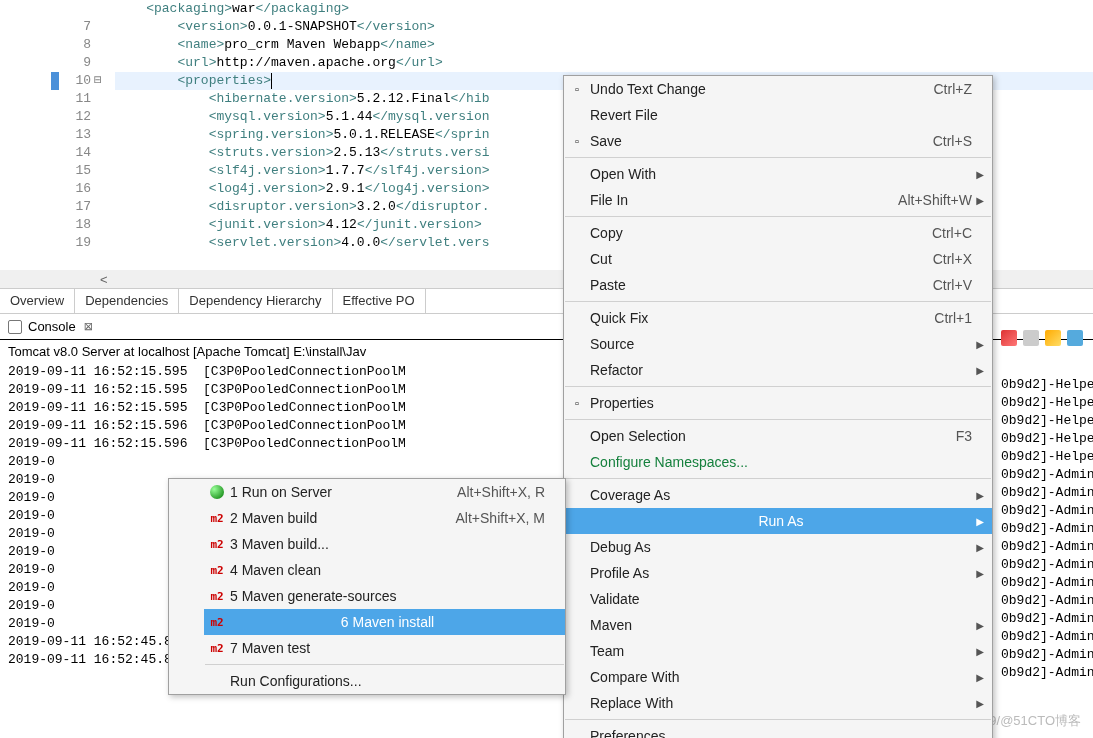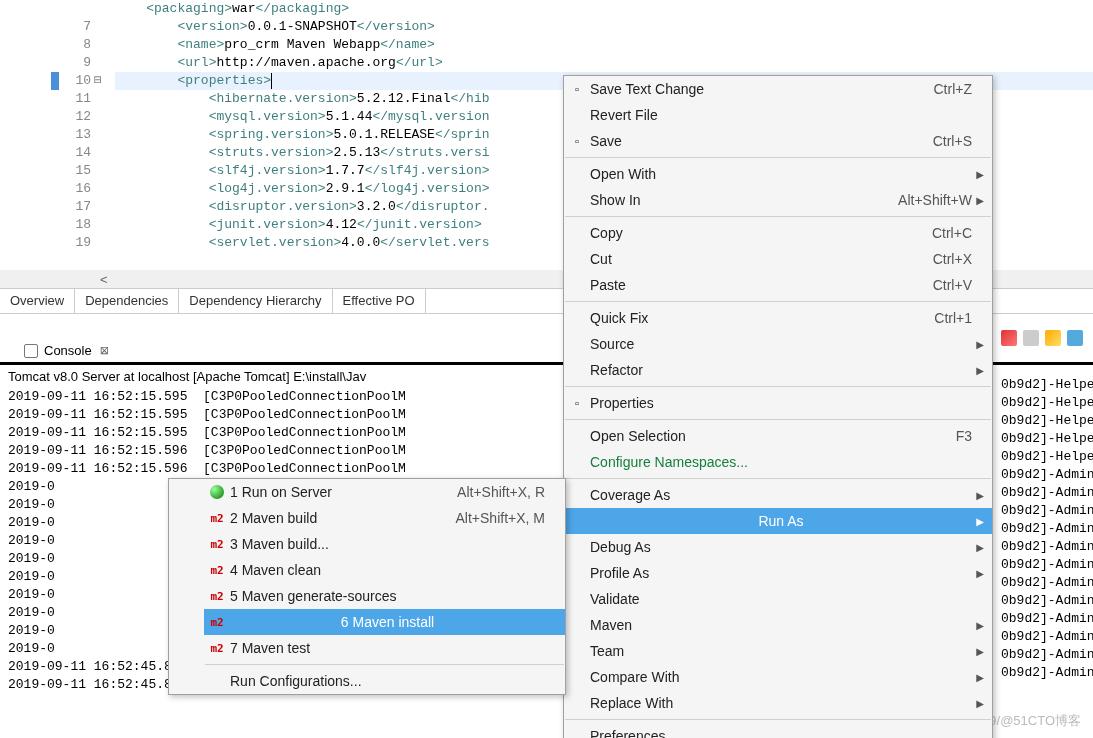--- a/index.html
+++ b/index.html
@@ -61,24 +61,23 @@
 .tabs .tab {
   padding: 4px 10px;
   border-right: 1px solid #ccc;
   color: #333;
   cursor: pointer;
 }
 .console-bar {
   display: flex;
   align-items: center;
   height: 26px;
-  border-bottom: 3px solid #000000;
-  padding-left: 24px;
+  border-bottom: 1px solid #000000;
+  padding-left: 8px;
   gap: 6px;
-  margin-top: 25px;
 }
 .console-bar .icon { width: 14px; height: 14px; border: 1px solid #777; border-radius: 2px; }
 .console-bar .label { font-weight: normal; font-size: 13px; }
 .console-bar .x { font-size: 11px; color: #666; padding: 0 2px; }
 .toolbar-right {
   display: flex;
   gap: 6px;
   align-items: center;
   padding-right: 6px;
 }
@@ -332,38 +331,38 @@
 0b9d2]-Admin
 0b9d2]-Admin
 0b9d2]-Admin
 0b9d2]-Admin</div>
 
 <div class="watermark">https://blog.51cto.com/u_15127509/@51CTO博客</div>
 
 <div id="main-menu" class="context-menu">
     <div class="row">
       <span class="ico">▫</span>
-      <span class="lbl">Save Text Change</span>
+      <span class="lbl">Undo Text Change</span>
       <span class="key">Ctrl+Z</span>
     </div>
     <div class="row">
       <span class="lbl">Revert File</span>
     </div>
     <div class="row">
       <span class="ico">▫</span>
       <span class="lbl">Save</span>
       <span class="key">Ctrl+S</span>
     </div>
     <div class="sep"></div>
     <div class="row">
       <span class="lbl">Open With</span>
       <span class="arrow">▶</span>
     </div>
     <div class="row">
-      <span class="lbl">Show In</span>
+      <span class="lbl">File In</span>
       <span class="key">Alt+Shift+W</span>
       <span class="arrow">▶</span>
     </div>
     <div class="sep"></div>
     <div class="row">
       <span class="lbl">Copy</span>
       <span class="key">Ctrl+C</span>
     </div>
     <div class="row">
       <span class="lbl">Cut</span>

